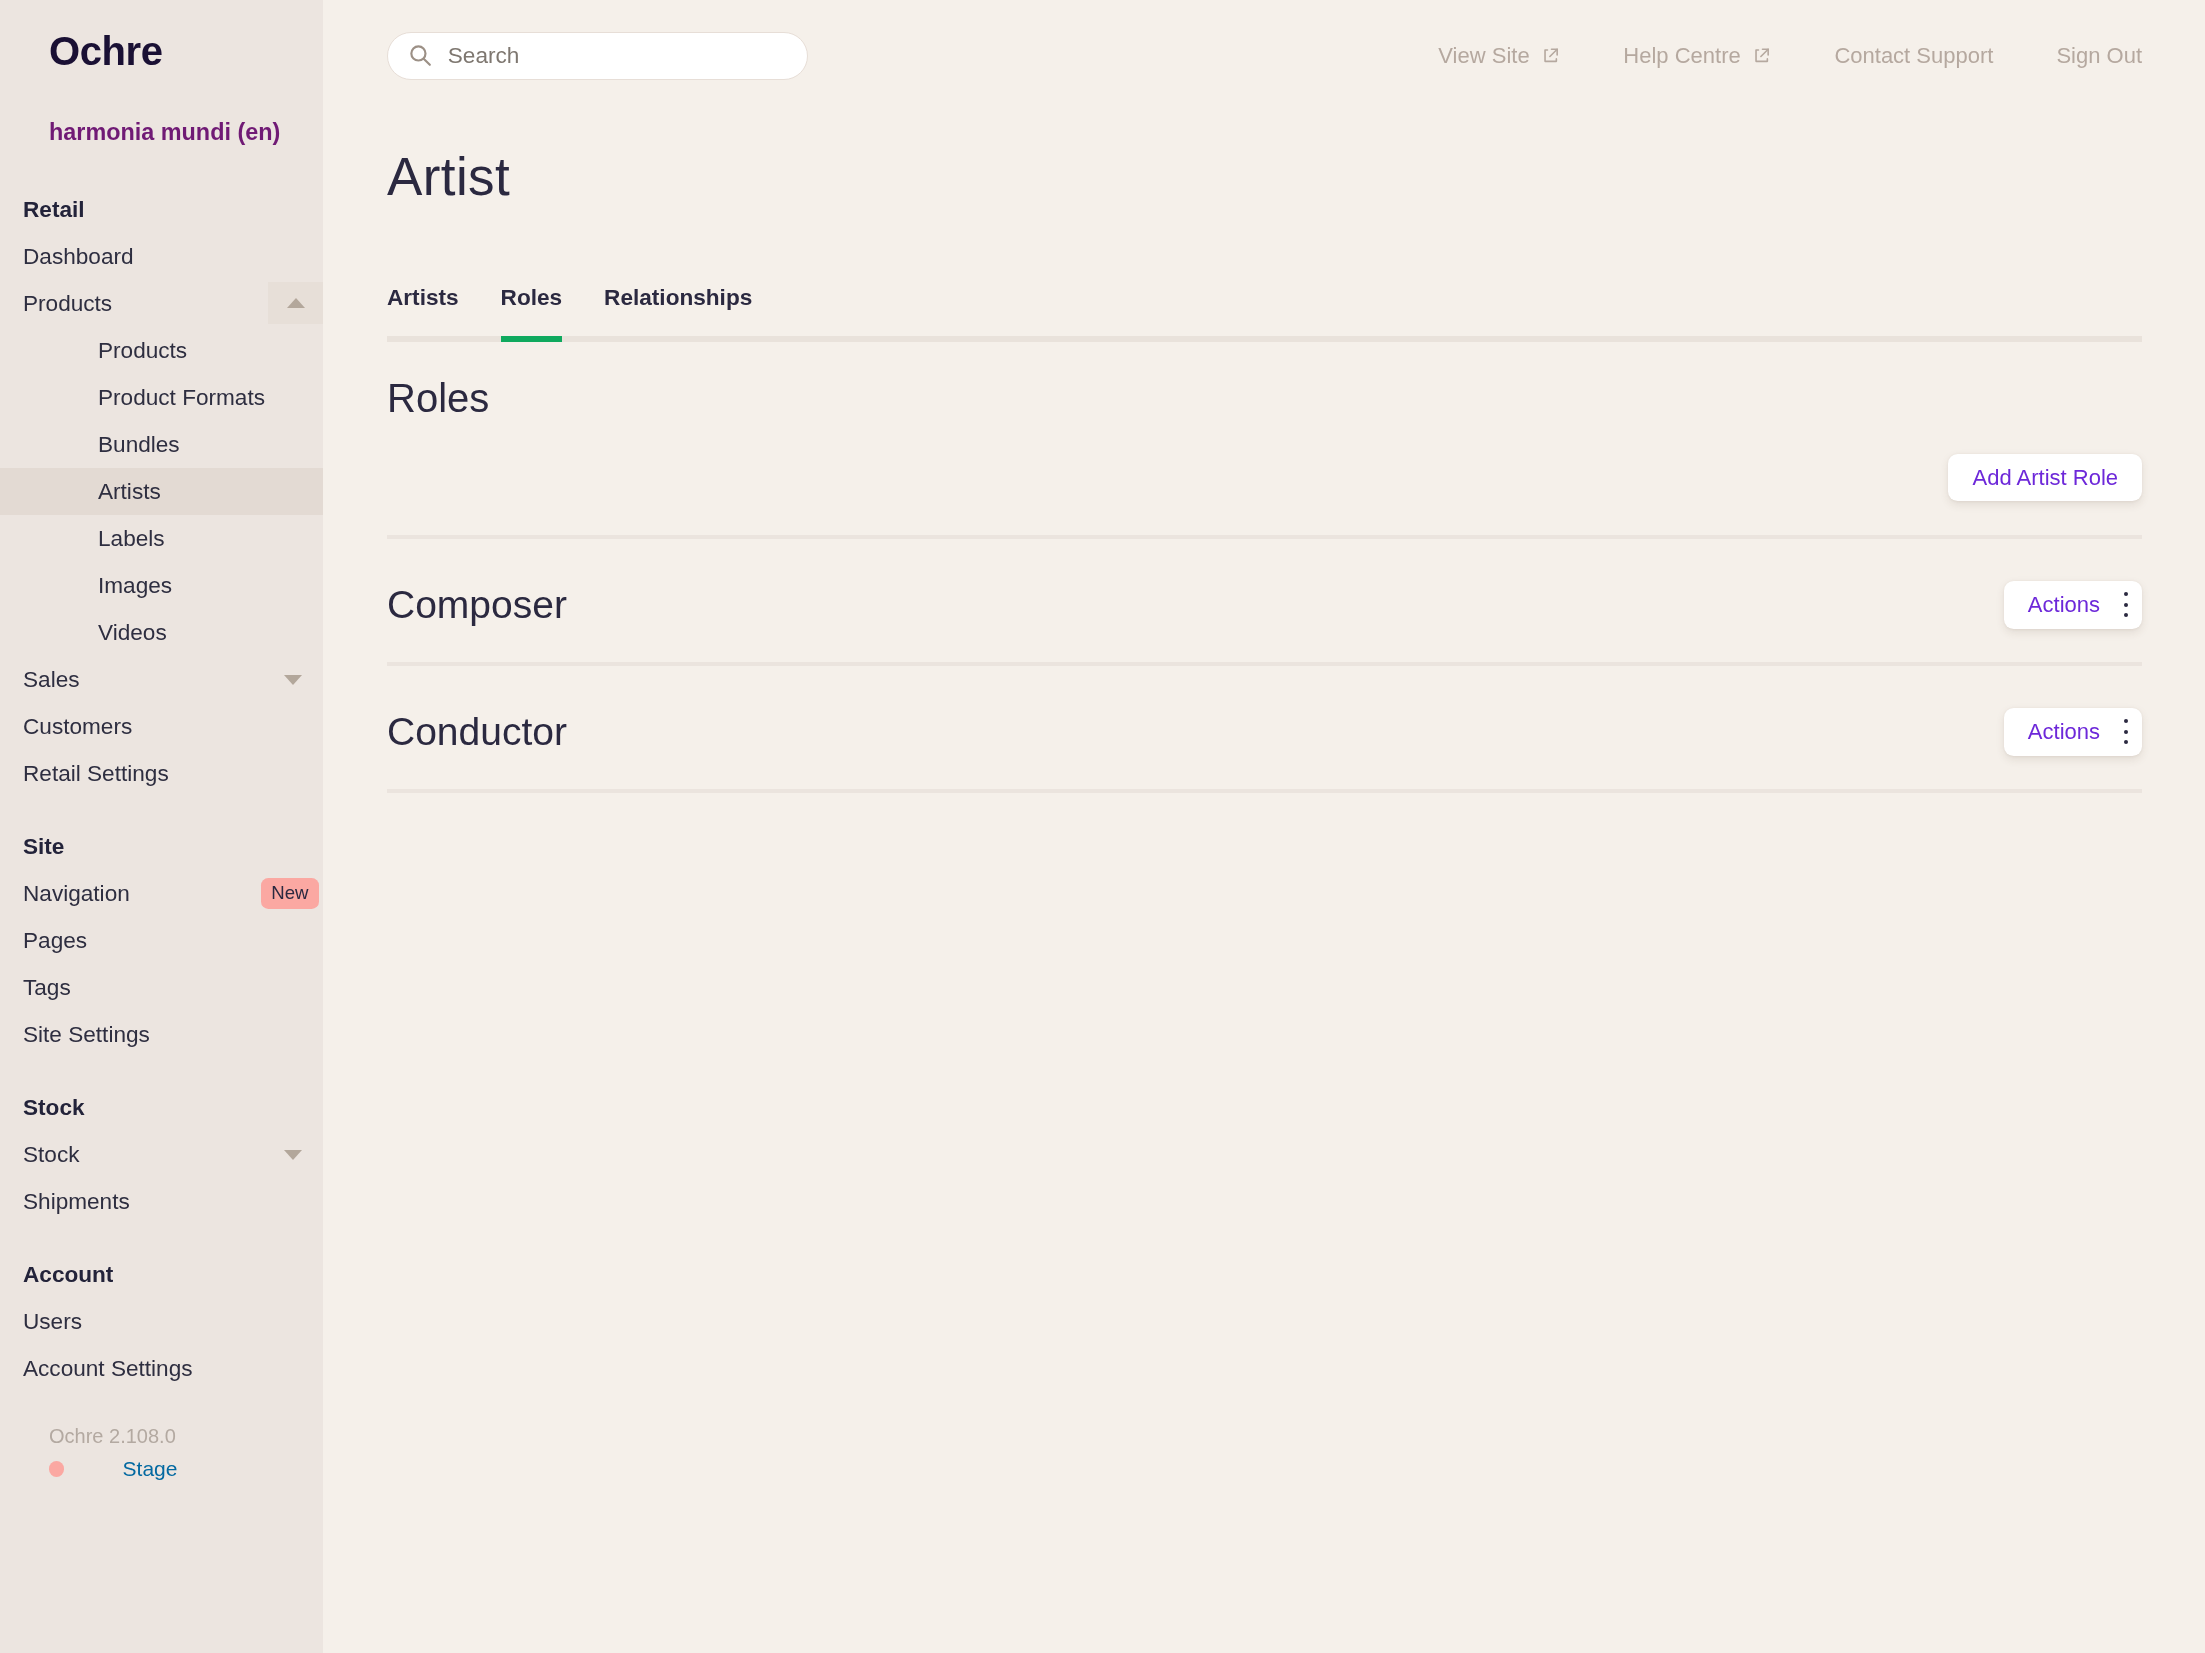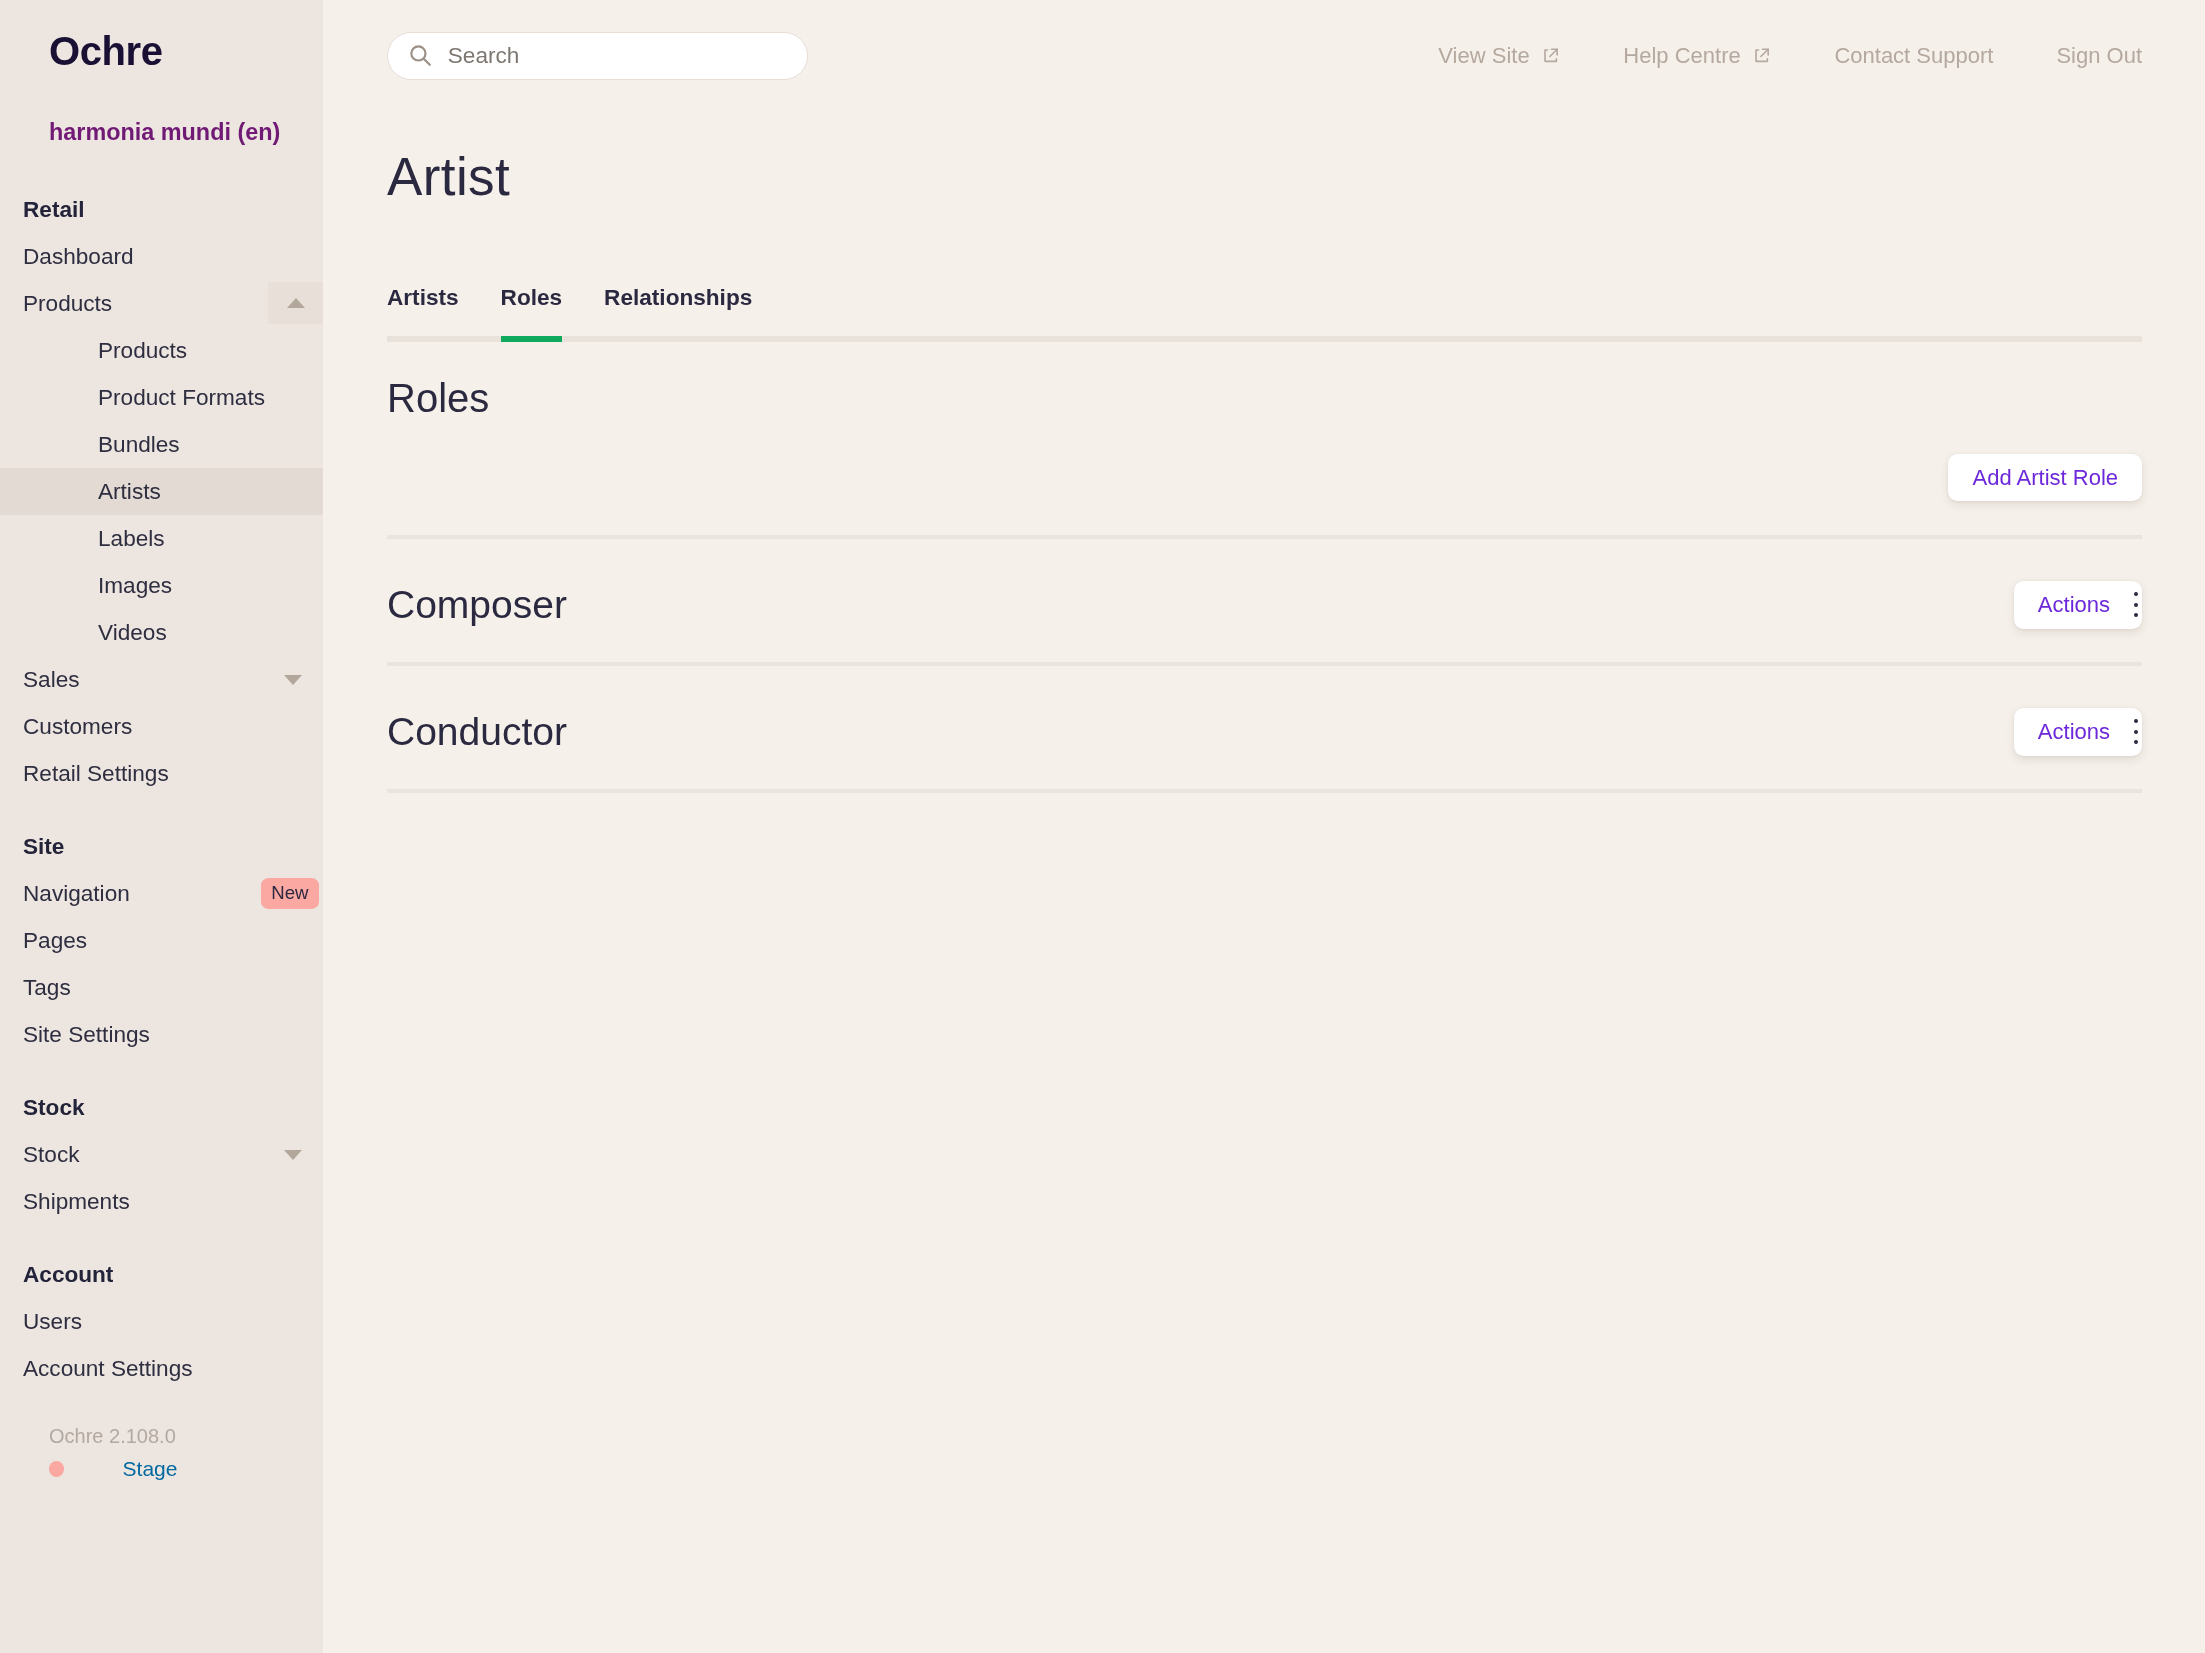--- a/index.html
+++ b/index.html
@@ -136,21 +136,21 @@
     display:flex; align-items:center; justify-content:center;
   }
   .btn-add { height:47px; padding:0 24px; font-size:22px; }
   .divider { height:4px; background:#ebe4de; margin-top:34px; }
   .role-row {
     display:flex; align-items:center; justify-content:space-between;
     height:123px; padding-top:8px;
   }
   .role-row + .divider { margin-top:0; }
   .role-name { font-size:39px; font-weight:400; color:#2b2940; }
-  .btn-actions { height:48px; padding:0 4px 0 24px; font-size:22px; gap:24px; }
+  .btn-actions { height:48px; padding:0 14px 0 24px; font-size:22px; gap:24px; }
   .kebab { display:flex; flex-direction:column; gap:6.5px; }
   .kebab i { width:4px; height:4px; border-radius:50%; background:#2b2940; display:block; }
 </style>
 </head>
 <body>
 
 <div class="app">
 
   <aside class="sidebar">
     <div class="logo">Ochre</div>

